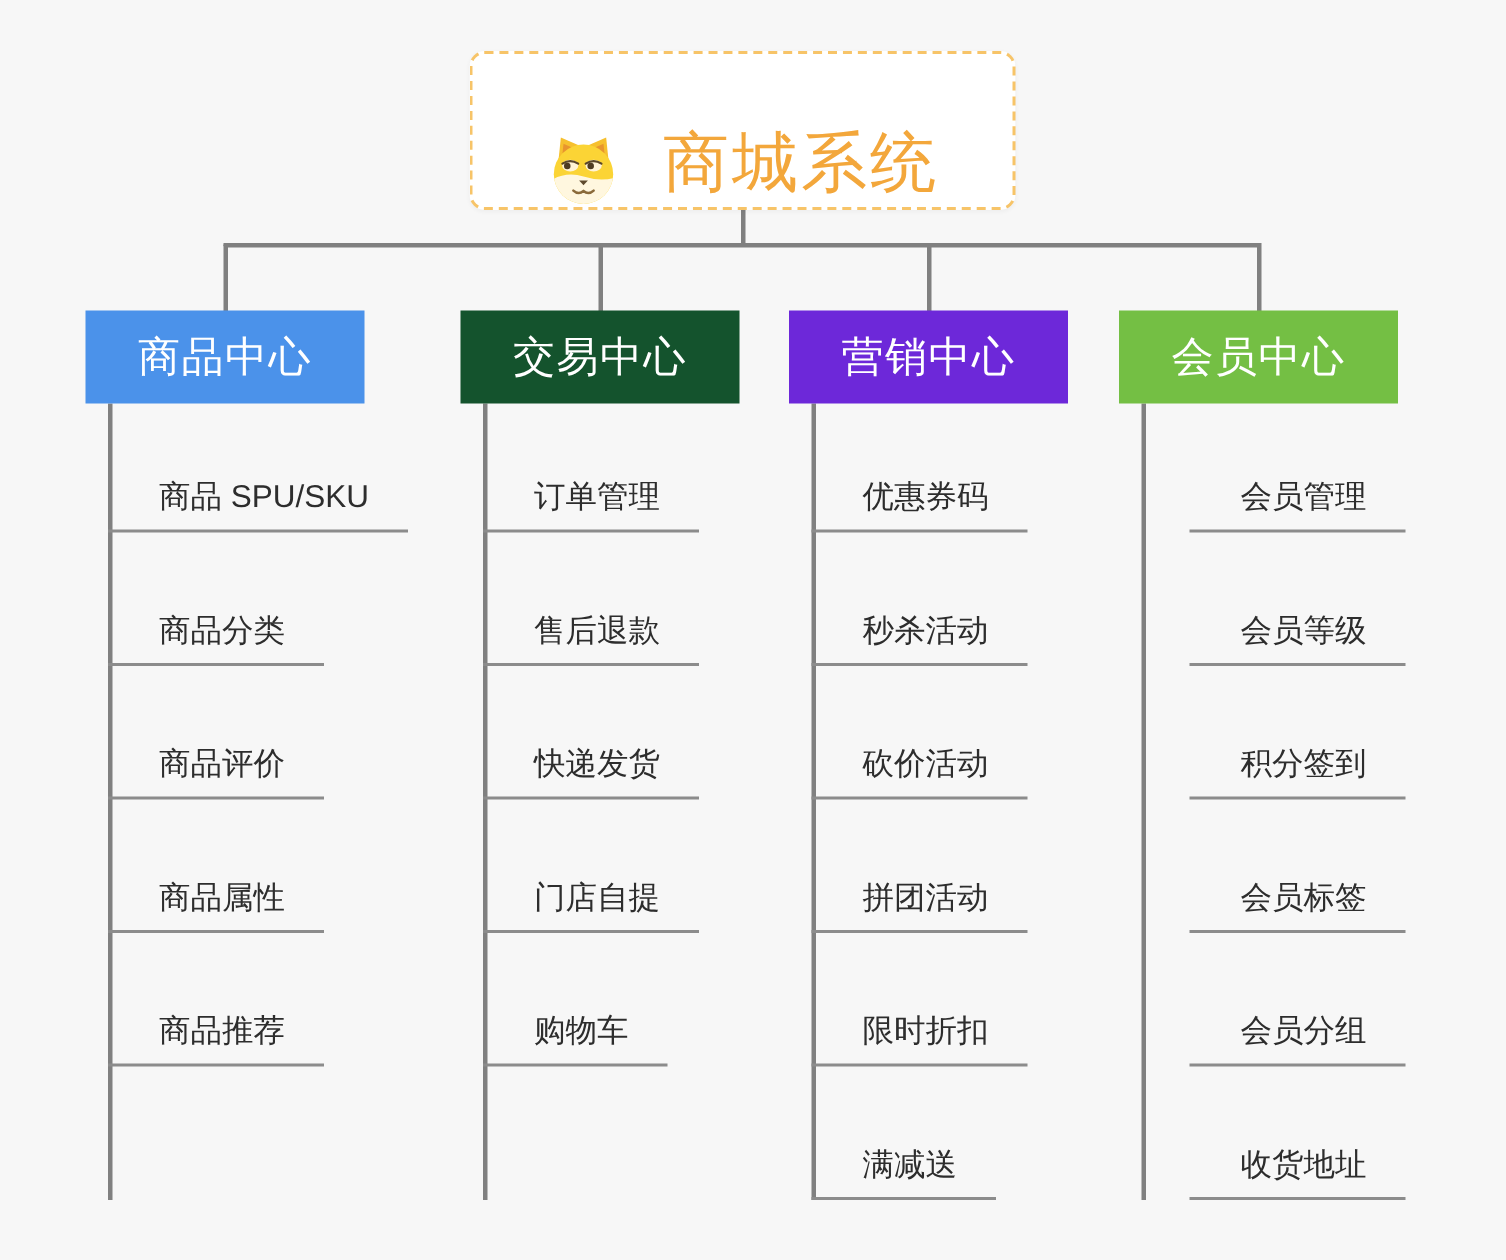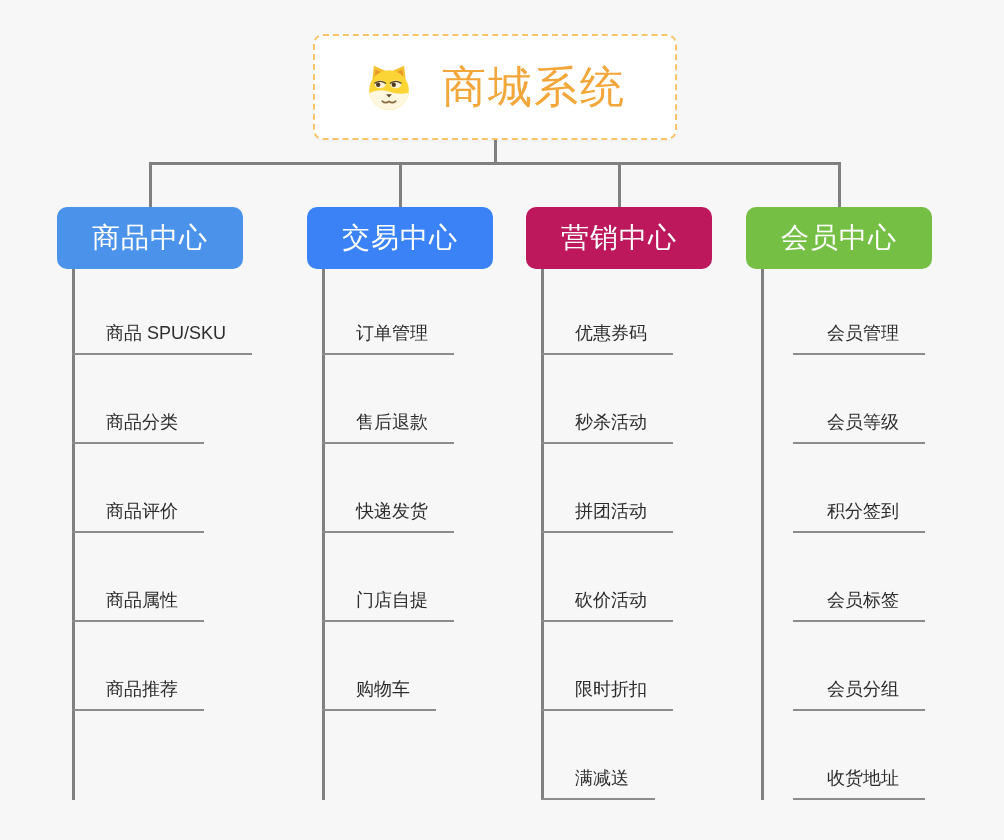--- a/index.html
+++ b/index.html
@@ -5,49 +5,49 @@
   html,body{margin:0;padding:0;}
   body{font-family:"Liberation Sans","DejaVu Sans",sans-serif;}
   .canvas{
     position:relative;width:1004px;height:840px;
     background:#f7f7f7;overflow:hidden;
   }
   
   .root-node{
     position:absolute;left:313px;top:34px;width:364px;height:106px;
     background:#ffffff;border:2px dashed #f7c468;border-radius:10px;
-    box-sizing:border-box;display:flex;align-items:center;justify-content:center;
+    box-sizing:border-box;display:flex;align-items:flex-end;justify-content:center;
     gap:28px;box-shadow:0 1px 3px rgba(0,0,0,0.04);
   }
   .root-title{
     font-size:44px;color:#f3a73b;letter-spacing:2px;white-space:nowrap;
   }
   .dog{width:50px;height:50px;display:block;}
   
   .line{position:absolute;background:#808080;}
   .root-drop{left:494px;top:140px;width:3px;height:24px;}
   .hbar{left:149px;top:162px;width:691px;height:3px;border-radius:2px;}
   .stub{top:162px;width:3px;height:46px;}
   .stub.s0{left:149px;} .stub.s1{left:399px;} .stub.s2{left:618px;} .stub.s3{left:838px;}
   .vline{width:3px;top:269px;height:531px;}
   .vline.v0{left:72px;} .vline.v1{left:322px;} .vline.v2{left:541px;} .vline.v3{left:761px;}
   
   .branch{
-    position:absolute;top:207px;width:186px;height:62px;border-radius:10px;
+    position:absolute;top:207px;width:186px;height:62px;border-radius:0;
     display:flex;align-items:center;justify-content:center;
     color:#ffffff;font-size:28px;letter-spacing:1px;white-space:nowrap;
   }
   .branch.b0{left:57px;} .branch.b1{left:307px;} .branch.b2{left:526px;} .branch.b3{left:746px;text-align:right;}
   
   .leafcol{position:absolute;top:266px;width:240px;}
   .leafcol.c0{left:72px;} .leafcol.c1{left:322px;} .leafcol.c2{left:541px;} .leafcol.c3{left:793px;}
   .leaf{height:89px;display:flex;align-items:flex-end;}
   .leaf-label{
     display:inline-block;border-bottom:2px solid #8c8c8c;
-    padding:0 26px 8px 34px;font-size:18px;color:#2d2d2d;white-space:nowrap;text-align:right;
+    padding:0 26px 8px 34px;font-size:21px;color:#2d2d2d;white-space:nowrap;text-align:right;
   }
 </style>
 </head>
 <body>
 
 <div class="canvas">
 
   <div class="line root-drop"></div>
   <div class="line hbar"></div>
   <div class="line stub s0"></div>
@@ -85,22 +85,22 @@
       <circle cx="28.6" cy="21.8" r="2.1" fill="#4e3b22"></circle>
 
       <path d="M21.2 31 L26.8 31 L24 34 Z" fill="#5e4a2e"></path>
 
       <path d="M17.5 37.5 Q20.8 40.5 24 37.8 Q27.2 40.5 30.5 37.5" stroke="#8a6a3a" stroke-width="1.6" fill="none" stroke-linecap="round"></path>
     </svg>
     <span class="root-title">商城系统</span>
   </div>
 
   <div class="branch b0" style="background: rgb(75, 146, 234);">商品中心</div>
-  <div class="branch b1" style="background: #3b82f6;">交易中心</div>
-  <div class="branch b2" style="background: #be185d;">营销中心</div>
+  <div class="branch b1" style="background: #14532d;">交易中心</div>
+  <div class="branch b2" style="background: #6d28d9;">营销中心</div>
   <div class="branch b3" style="background: rgb(116, 191, 68);">会员中心</div>
 
   <div class="leafcol c0">
     <div class="leaf">
         <span class="leaf-label">商品 SPU/SKU</span>
       </div>
     <div class="leaf">
         <span class="leaf-label">商品分类</span>
       </div>
     <div class="leaf">
@@ -133,24 +133,24 @@
   </div>
 
   <div class="leafcol c2">
     <div class="leaf">
         <span class="leaf-label">优惠券码</span>
       </div>
     <div class="leaf">
         <span class="leaf-label">秒杀活动</span>
       </div>
     <div class="leaf">
-        <span class="leaf-label">拼团活动</span>
+        <span class="leaf-label">砍价活动</span>
       </div>
     <div class="leaf">
-        <span class="leaf-label">砍价活动</span>
+        <span class="leaf-label">拼团活动</span>
       </div>
     <div class="leaf">
         <span class="leaf-label">限时折扣</span>
       </div>
     <div class="leaf">
         <span class="leaf-label">满减送</span>
       </div>
   </div>
 
   <div class="leafcol c3">

